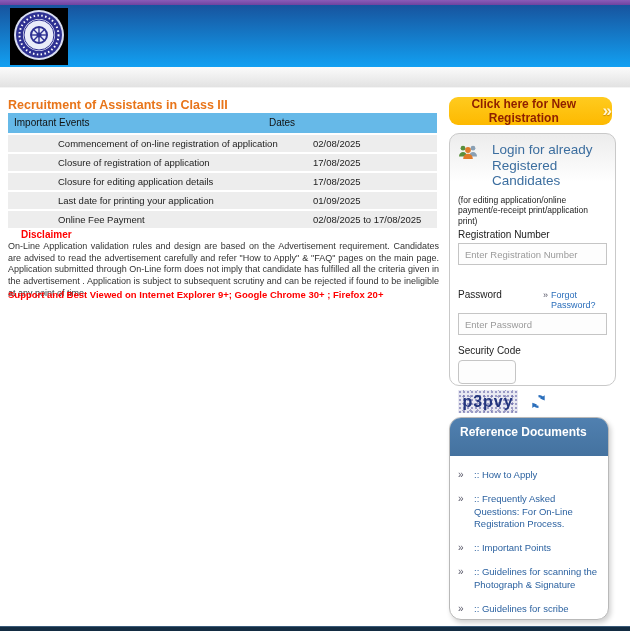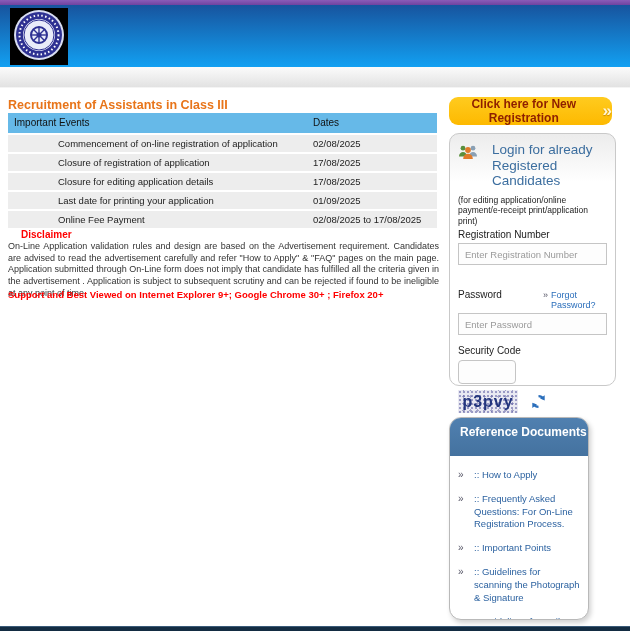--- a/index.html
+++ b/index.html
@@ -14,21 +14,21 @@
               background:linear-gradient(#17549e,#12a0f2); }
   .logo-box { position:absolute; left:10px; top:8px; width:58px; height:57px;
               background:#000; display:flex; align-items:center; justify-content:center; }
   .graybar { position:absolute; left:0; top:67px; width:630px; height:21px;
              background:linear-gradient(#fbfbfb,#e2e2e2); border-bottom:1px solid #f4f4f4; }
 
   
   .page-title { position:absolute; left:8px; top:98px; font-size:12.5px; font-weight:bold; color:#e8751a; }
 
   .events { position:absolute; left:8px; top:113px; width:429px; font-size:9.5px; color:#222; }
-  .thead { display:flex; background:#66b9e8; height:20px; line-height:20px; font-size:10px; color:#111;gap:44px; }
+  .thead { display:flex; background:#66b9e8; height:20px; line-height:20px; font-size:10px; color:#111; }
   .trow  { display:flex; background:#ededed; height:17px; line-height:17px; margin-top:2px;padding-left:44px; }
   .c1 { width:255px; padding-left:6px; }
   .c2 { flex:1; padding-left:6px; }
 
   .disclaimer-title { position:absolute; left:8px; top:229px; font-size:10px; font-weight:bold; color:#f00;padding-left:13px; }
   .disclaimer-body  { position:absolute; left:8px; top:241px; width:431px; font-size:9px; line-height:1.3;
                       color:#333; text-align:justify; }
   .support-line { position:absolute; left:8px; top:289px; width:431px; font-size:9.5px; font-weight:bold; color:#f00; }
 
   
@@ -63,21 +63,21 @@
                  background-color:#e9e9f2;
                  background-image:radial-gradient(rgba(90,90,160,.55) 1px, transparent 1.3px),
                                   radial-gradient(rgba(60,60,140,.4) 1px, transparent 1.3px);
                  background-size:4px 4px, 7px 7px; background-position:0 0, 2px 3px;
                  font-size:16px; font-weight:bold; color:#23357d; letter-spacing:1px; }
   .refresh-btn { background:none; border:none; padding:0; cursor:pointer; line-height:0; }
   .submit-btn { margin-top:5px; width:52px; height:21px; background:linear-gradient(#5585b8,#40709f);
                 border:1px solid #3c6a97; border-radius:5px; color:#fff; font-size:10.5px;
                 cursor:pointer; font-family:"Liberation Sans", sans-serif; }
 
-  .ref-panel { position:absolute; left:449px; top:417px; width:140px; height:203px;
+  .ref-panel { position:absolute; left:449px; top:417px; width:160px; height:203px;
                background:#fff; border:1px solid #b9b9b9; border-radius:12px;
                box-shadow:2px 3px 5px rgba(0,0,0,.18); overflow:hidden; }
   .ref-head { height:38px; background:linear-gradient(#5080b0,#44729f); color:#fff;
               font-size:12px; font-weight:bold; padding:7px 0 0 10px; }
   .ref-list { padding:13px 8px 0 8px; }
   .ref-item { display:flex; gap:6px; margin-bottom:11px; cursor:pointer; }
   .ref-item .bullet { flex:0 0 10px; font-size:10px; color:#556; }
   .ref-item .txt { font-size:9.5px; color:#2c62a0; line-height:1.35; width:140px; }
 
   

